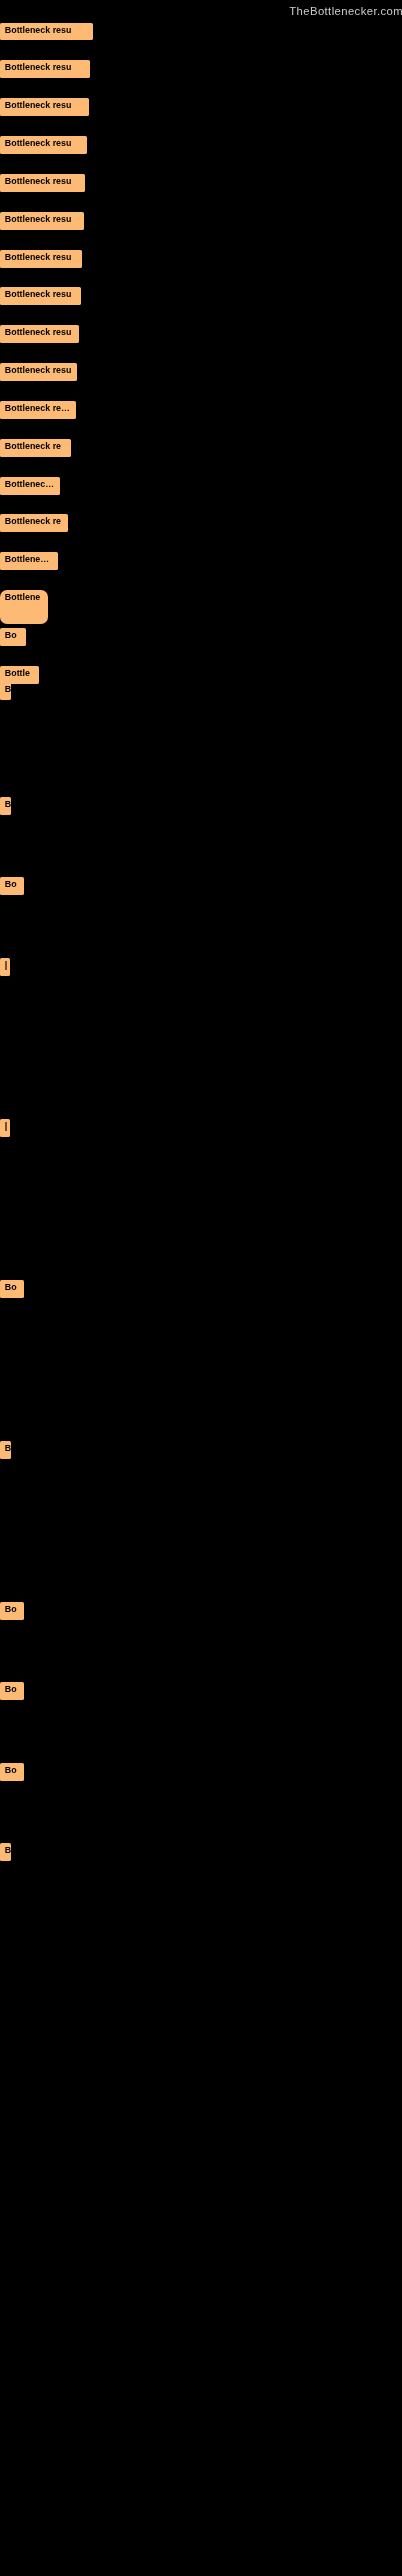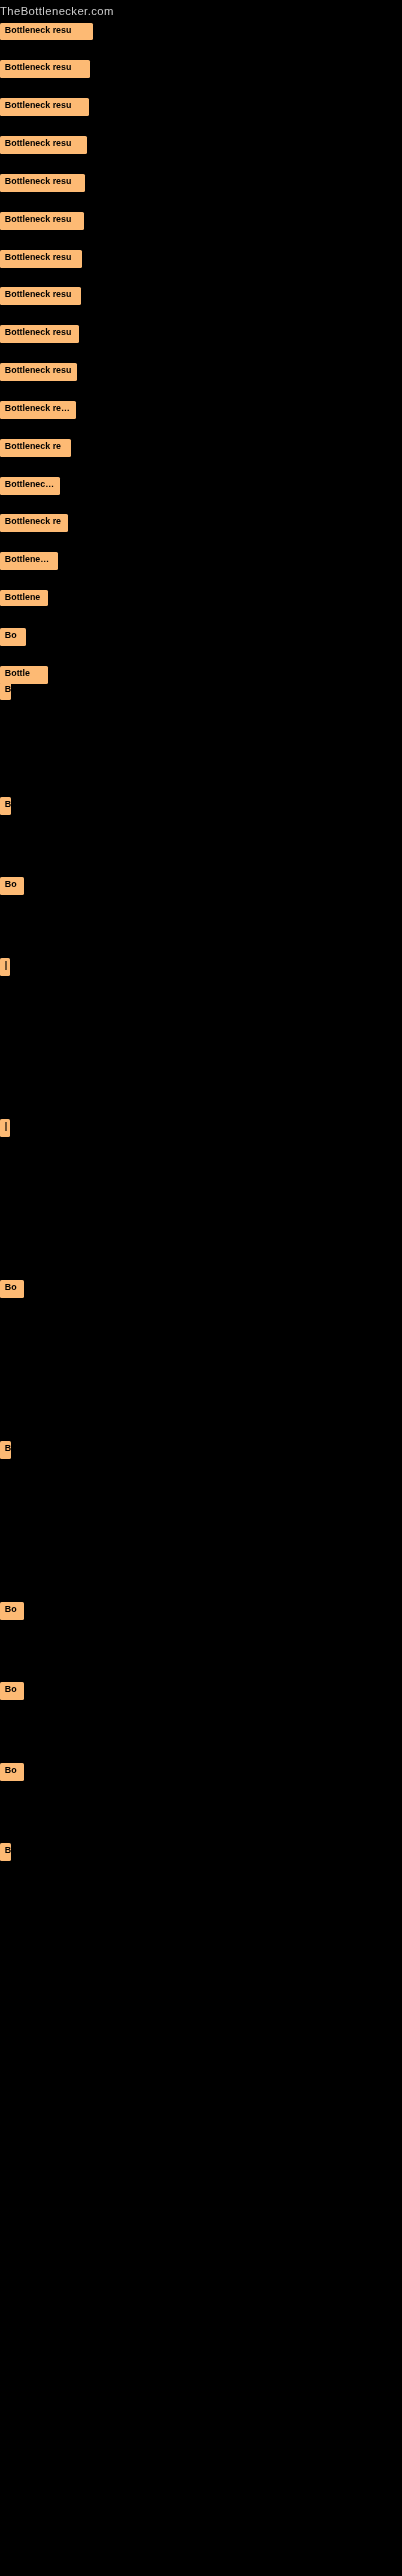--- a/index.html
+++ b/index.html
@@ -5,21 +5,21 @@
     * { margin: 0; padding: 0; box-sizing: border-box; }
     body {
       background: #000;
       width: 403px;
       min-height: 2576px;
       font-family: Arial, sans-serif;
       position: relative;
       overflow-x: hidden;
     }
     .site-title {
-      text-align: left;
+      text-align: right;
       color: #ccc;
       font-size: 11.3px;
       padding: 4.8px 0 3.2px 0;
       letter-spacing: 0.4px;
     }
     .btn-item {
       position: absolute;
       background: #fdba74;
       color: #000;
       font-size: 8.9px;
@@ -45,23 +45,23 @@
     <div class="btn-item" style="top: 212px; left: 0px; width: 84px; height: 17.7px;">Bottleneck resu</div>
     <div class="btn-item" style="top: 250px; left: 0px; width: 82px; height: 17.7px;">Bottleneck resu</div>
     <div class="btn-item" style="top: 287px; left: 0px; width: 81px; height: 17.7px;">Bottleneck resu</div>
     <div class="btn-item" style="top: 325px; left: 0px; width: 79px; height: 17.7px;">Bottleneck resu</div>
     <div class="btn-item" style="top: 363px; left: 0px; width: 77px; height: 17.7px;">Bottleneck resu</div>
     <div class="btn-item" style="top: 401px; left: 0px; width: 76px; height: 17.7px;">Bottleneck resu</div>
     <div class="btn-item" style="top: 439px; left: 0px; width: 71px; height: 17.7px;">Bottleneck re</div>
     <div class="btn-item" style="top: 477px; left: 0px; width: 60px; height: 17.7px;">Bottleneck r</div>
     <div class="btn-item" style="top: 514px; left: 0px; width: 68px; height: 17.7px;">Bottleneck re</div>
     <div class="btn-item" style="top: 552px; left: 0px; width: 58px; height: 17.7px;">Bottleneck r</div>
-    <div class="btn-item" style="top: 590px; left: 0px; width: 48px; height: 16px;">Bottlene</div>
+    <div class="btn-item" style="top: 590px; left: 0px; width: 48px; height: 34px; border-radius: 7px;">Bottlene</div>
     <div class="btn-item" style="top: 628px; left: 0px; width: 26px; height: 17.7px;">Bo</div>
-    <div class="btn-item" style="top: 666px; left: 0px; width: 48px; height: 17.7px;">Bottle</div>
+    <div class="btn-item" style="top: 666px; left: 0px; width: 39px; height: 17.7px;">Bottle</div>
     <div class="btn-item" style="top: 682px; left: 0px; width: 11.3px; height: 17.7px;">B</div>
     <div class="btn-item" style="top: 797px; left: 0px; width: 11.3px; height: 17.7px;">B</div>
     <div class="btn-item" style="top: 877px; left: 0px; width: 24px; height: 17.7px;">Bo</div>
     <div class="btn-item" style="top: 958px; left: 0px; width: 6.4px; height: 17.7px;">|</div>
     <div class="btn-item" style="top: 1119px; left: 0px; width: 6.4px; height: 17.7px;">|</div>
     <div class="btn-item" style="top: 1280px; left: 0px; width: 24px; height: 17.7px;">Bo</div>
     <div class="btn-item" style="top: 1441px; left: 0px; width: 11.3px; height: 17.7px;">B</div>
     <div class="btn-item" style="top: 1602px; left: 0px; width: 24px; height: 17.7px;">Bo</div>
     <div class="btn-item" style="top: 1682px; left: 0px; width: 24px; height: 17.7px;">Bo</div>
     <div class="btn-item" style="top: 1763px; left: 0px; width: 24px; height: 17.7px;">Bo</div>

